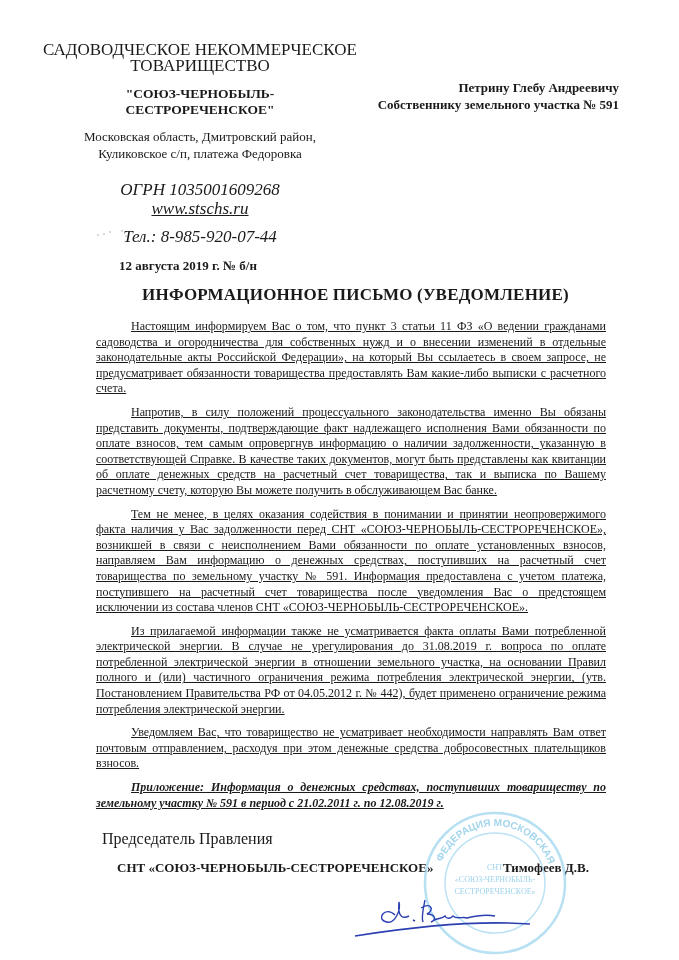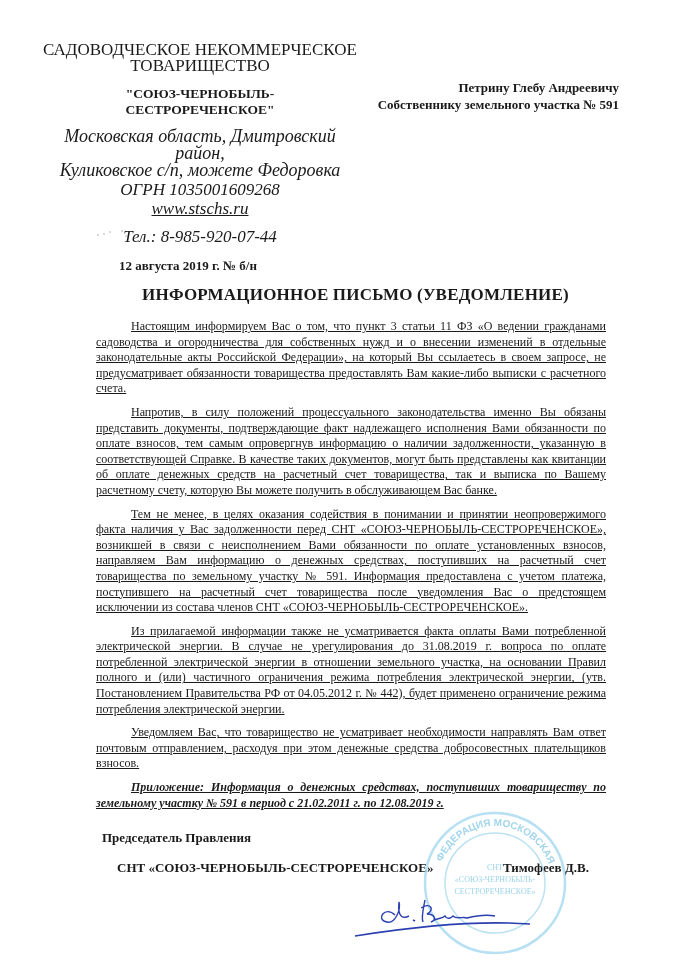--- a/index.html
+++ b/index.html
@@ -2,33 +2,33 @@
 <html><head>
 <meta charset="utf-8">
 <style>
   html, body { margin: 0; padding: 0; background: #ffffff; }
   body { width: 679px; height: 960px; position: relative; overflow: hidden;
          font-family: "Liberation Serif", serif; color: #1a1a1a; }
   .abs { position: absolute; }
   .hdr { left: 40px; width: 320px; text-align: center; font-size: 17px; line-height: 16px; }
   .org-type { top: 42px; }
   .org-name { top: 86px; font-weight: bold; font-size: 13.5px; line-height: 16px; }
-  .address { top: 128px; font-style: italic; font-size: 18px; line-height: 17px; }
+  .address { top: 128px; font-size: 13px; line-height: 17px; }
   .ogrn { top: 182px; font-style: italic; text-align: center; }
   .site { top: 201px; font-style: italic; }
   .site span { text-decoration: underline; }
   .phone { top: 229px; font-style: italic; }
   .date { top: 258px; left: 119px; font-weight: bold; font-size: 13px; }
   .recipient { top: 63px; right: 60px; text-align: right; font-weight: bold; font-size: 13px; line-height: 17px; margin-top: 16px; }
   .title { top: 285px; left: 0; width: 679px; text-align: center; font-weight: bold; font-size: 17px; letter-spacing: 0.2px; padding-left: 16px; }
   .body-text { left: 96px; width: 510px; font-size: 12px; line-height: 15.6px; text-align: justify; text-decoration: underline; }
   .body-text p { margin: 0 0 8px 0; text-indent: 35px; }
   .p1 { top: 319px; }
   .annex { font-weight: bold; font-style: italic; }
-  .sig-title { top: 830px; left: 102px; font-weight: bold; font-size: 13px; }
+  .sig-title { top: 830px; left: 102px; font-weight: normal; font-size: 16px; }
   .sig-org { top: 860px; left: 97px; font-weight: bold; font-size: 13px; margin-left: 20px; }
   .sig-name { top: 860px; left: 503px; font-weight: bold; font-size: 13px; }
   .stamp { left: 420px; top: 808px; width: 150px; height: 150px; }
   .signature { left: 335px; top: 880px; width: 200px; height: 60px; }
   .smudge { left: 92px; top: 226px; width: 40px; height: 14px; }
 </style>
 </head>
 <body>
 
 <div class="abs hdr org-type">
@@ -36,21 +36,21 @@
   <div>ТОВАРИЩЕСТВО</div>
 </div>
 
 <div class="abs hdr org-name">
   <div>"СОЮЗ-ЧЕРНОБЫЛЬ-</div>
   <div>СЕСТРОРЕЧЕНСКОЕ"</div>
 </div>
 
 <div class="abs hdr address">
   <div>Московская область, Дмитровский район,</div>
-  <div>Куликовское с/п, можете Федоровка</div>
+  <div>Куликовское с/п, платежа Федоровка</div>
 </div>
 
 <div class="abs hdr ogrn">ОГРН 1035001609268</div>
 <div class="abs hdr site">
   <span>www.stschs.ru</span>
 </div>
 <div class="abs hdr phone">Тел.: 8-985-920-07-44</div>
 
 <svg class="abs smudge" viewBox="0 0 40 14">
   <circle cx="6" cy="9" r="1" fill="#ccc"></circle>

